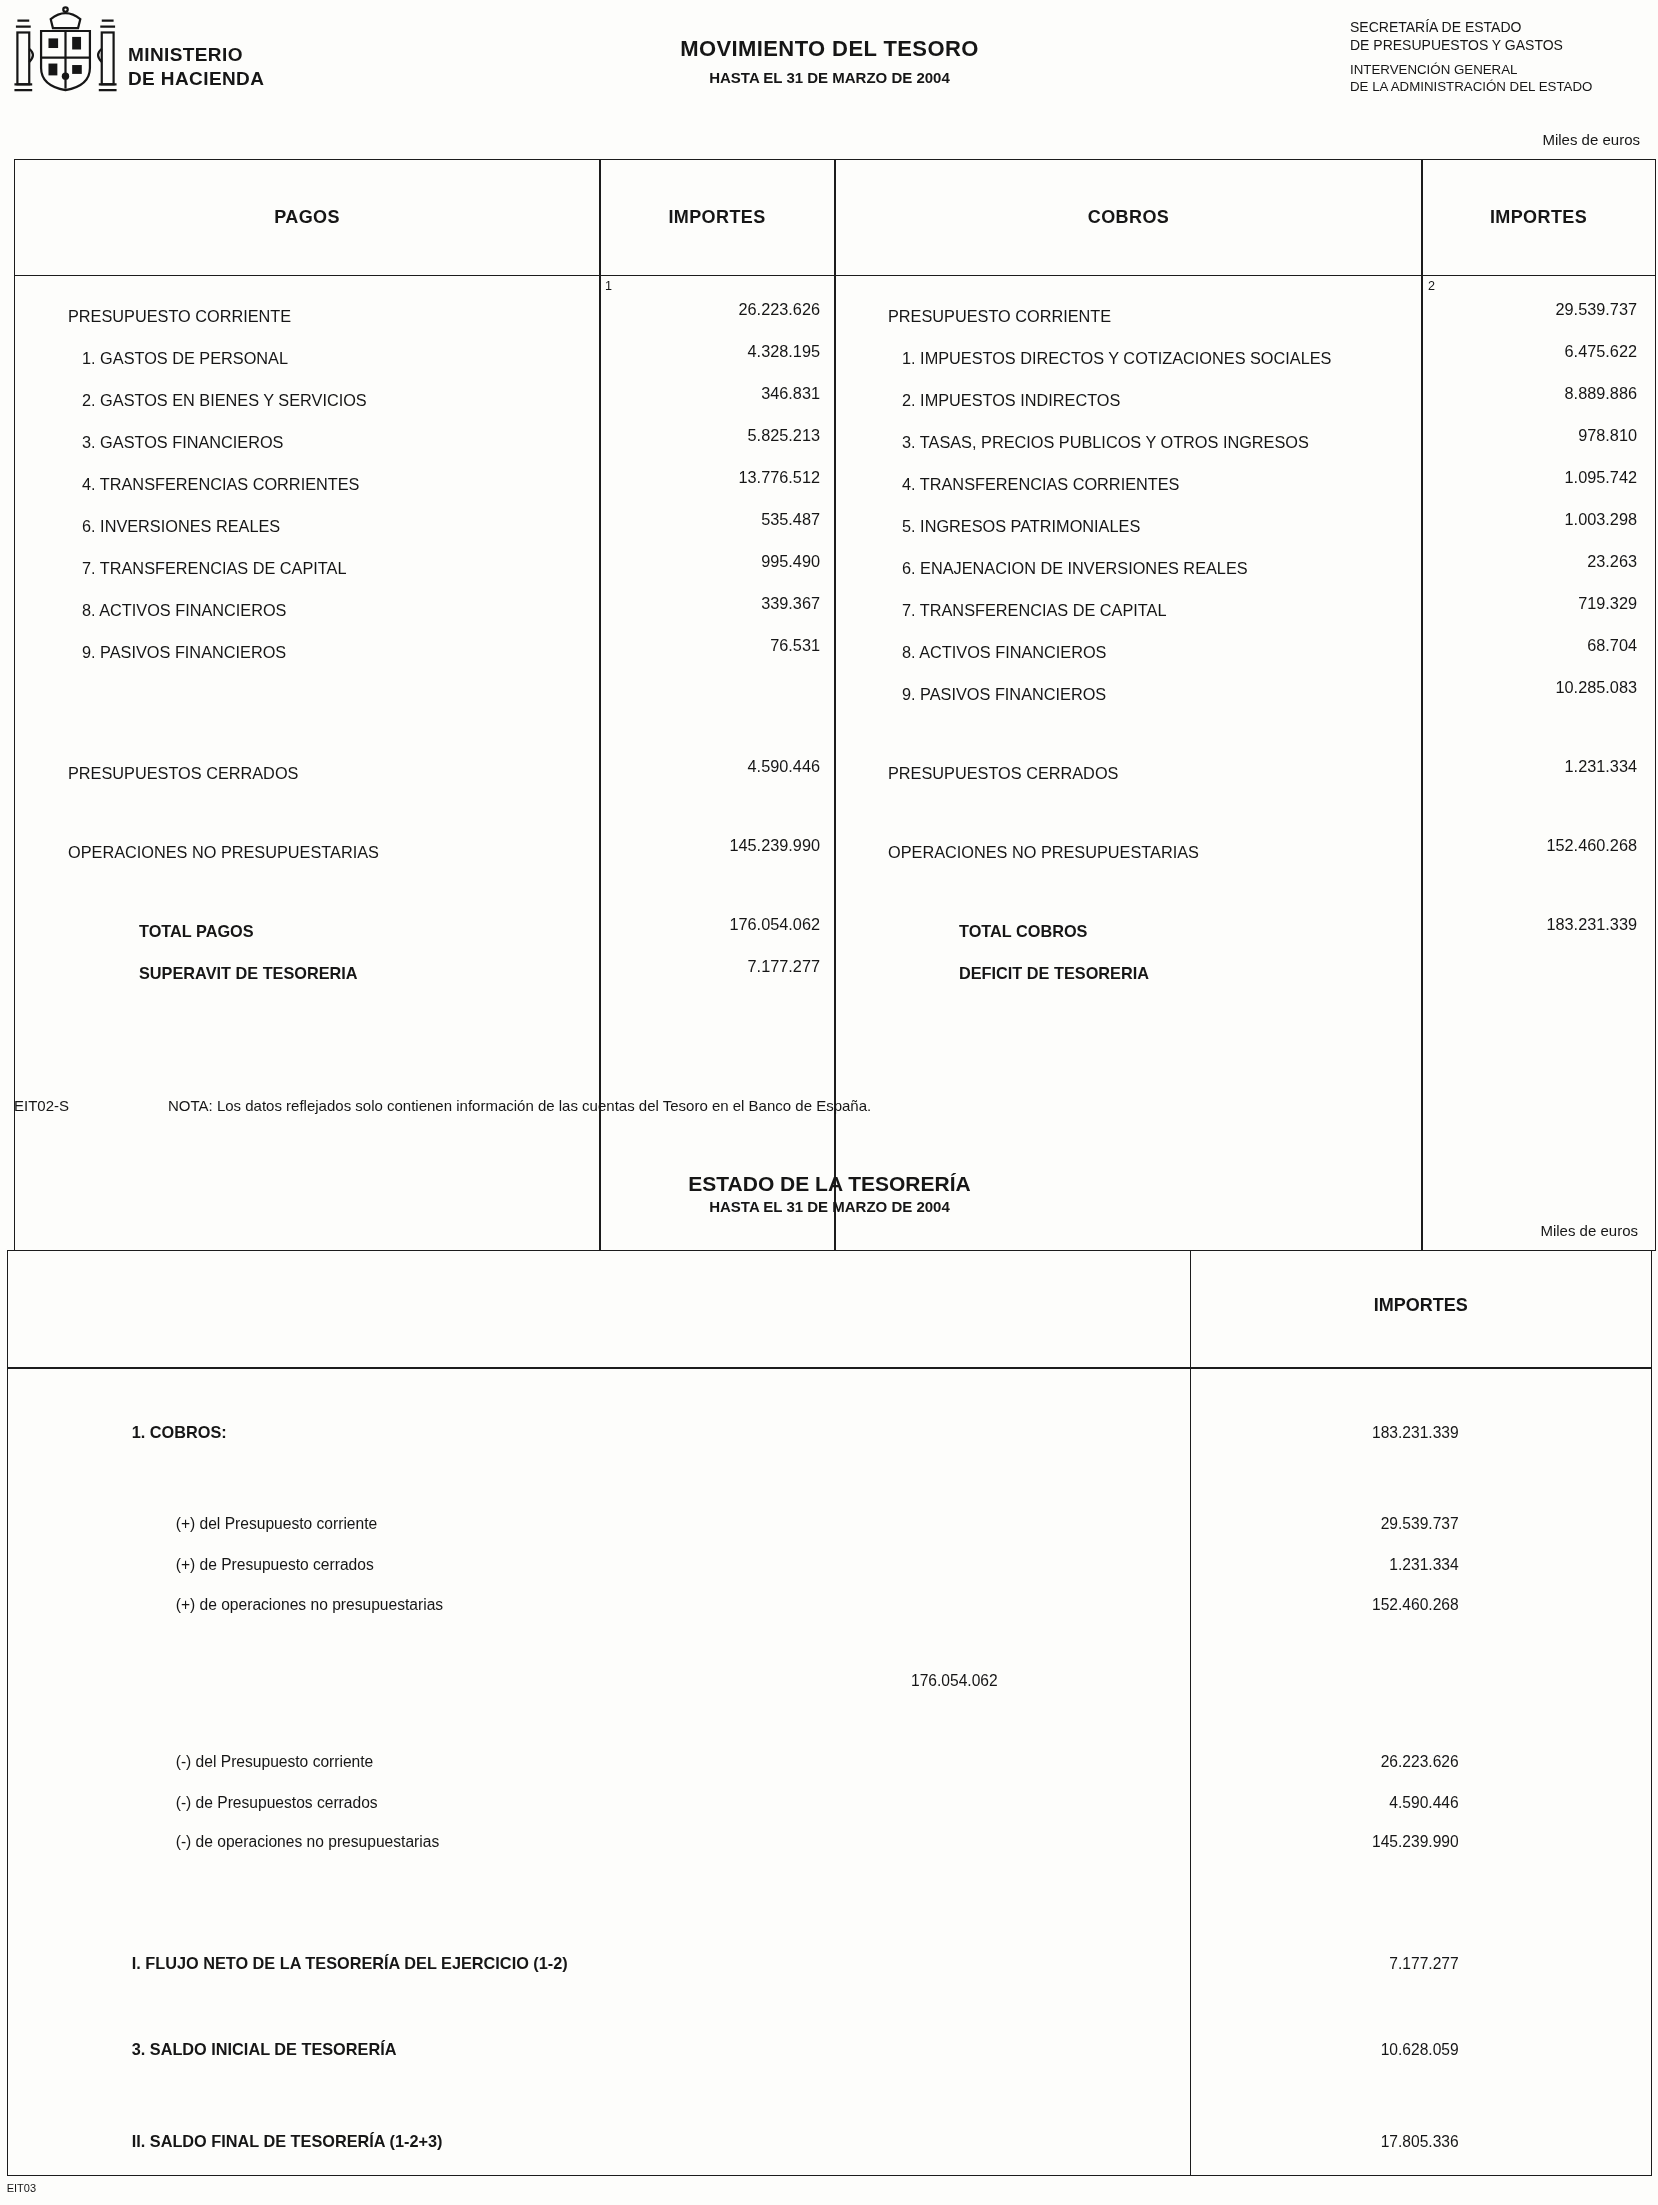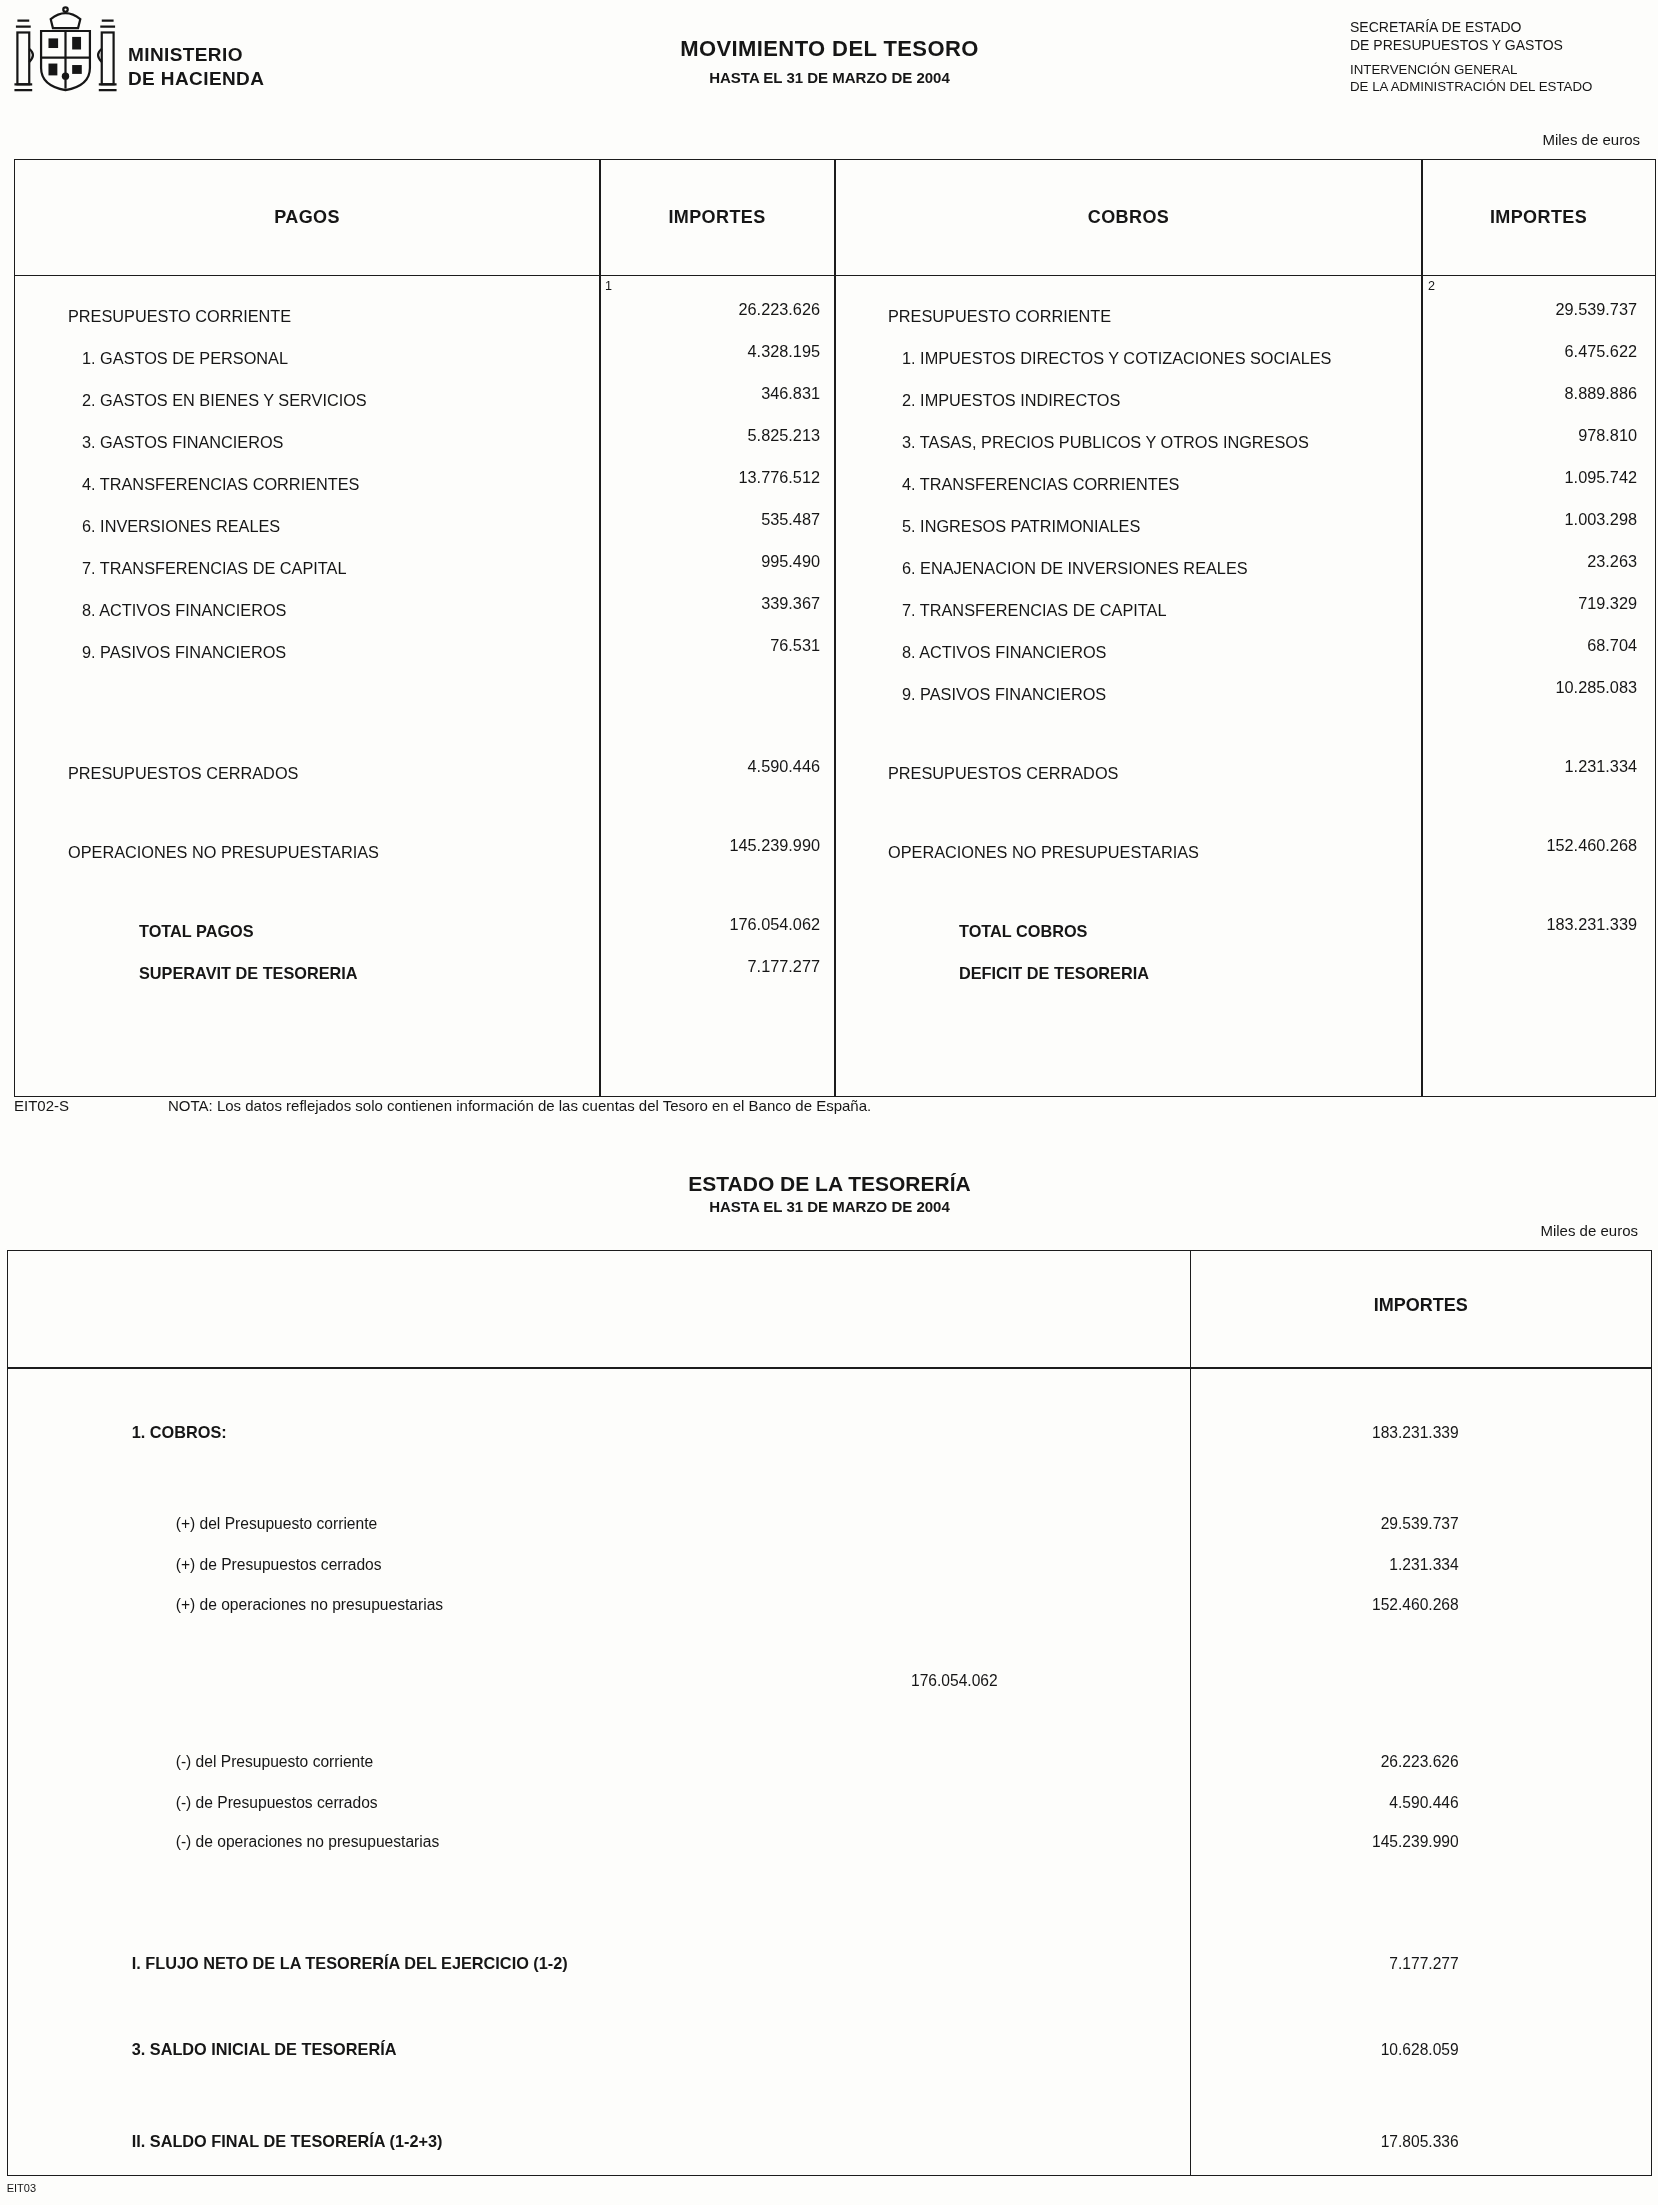--- a/index.html
+++ b/index.html
@@ -24,21 +24,21 @@
   .right-block { position: absolute; left: 1350px; top: 18px; font-size: 14px; line-height: 18px; }
   .right-block .grp2 { margin-top: 6.7px; font-size: 13.3px; line-height: 17px; }
 
   .units { position: absolute; font-size: 15px; }
   .units-1 { top: 131px; right: 19px; }
   .units-2 { top: 1222px; right: 21px; }
 
   
   .table1 {
     position: absolute; left: 14px; top: 159px;
-    width: 1642px; height: 938px;
+    width: 1642px; height: 1092px;
     border: 1.5px solid #1c1c1c;
   }
   .table1 .vline { position: absolute; top: 0; bottom: 0; width: 1.5px; background: #1c1c1c; }
   .vl-1 { left: 584px; } .vl-2 { left: 819px; } .vl-3 { left: 1406px; }
 
   .t1-head {
     display: grid; grid-template-columns: 584px 236px 587px 1fr;
     height: 116px; align-items: center; text-align: center;
     border-bottom: 1.5px solid #1c1c1c;
     font-weight: 700; font-size: 18px; letter-spacing: 0.4px;
@@ -263,21 +263,21 @@
 
   <div class="t2-row" style="top:165px">
     <div class="t2-label">1. COBROS:</div>
     <div class="t2-amt">183.231.339</div>
   </div>
   <div class="t2-row" style="top:256px">
     <div class="t2-label sub">(+) del Presupuesto corriente</div>
     <div class="t2-amt">29.539.737</div>
   </div>
   <div class="t2-row" style="top:297px">
-    <div class="t2-label sub">(+) de Presupuestos cerrados</div>
+    <div class="t2-label sub">(+) de Presupuesto cerrados</div>
     <div class="t2-amt">1.231.334</div>
   </div>
   <div class="t2-row" style="top:337px">
     <div class="t2-label sub">(+) de operaciones no presupuestarias</div>
     <div class="t2-amt">152.460.268</div>
   </div>
   <div class="t2-row" style="top:413px">
     <div class="t2-amt">176.054.062</div>
   </div>
   <div class="t2-row" style="top:494px">

